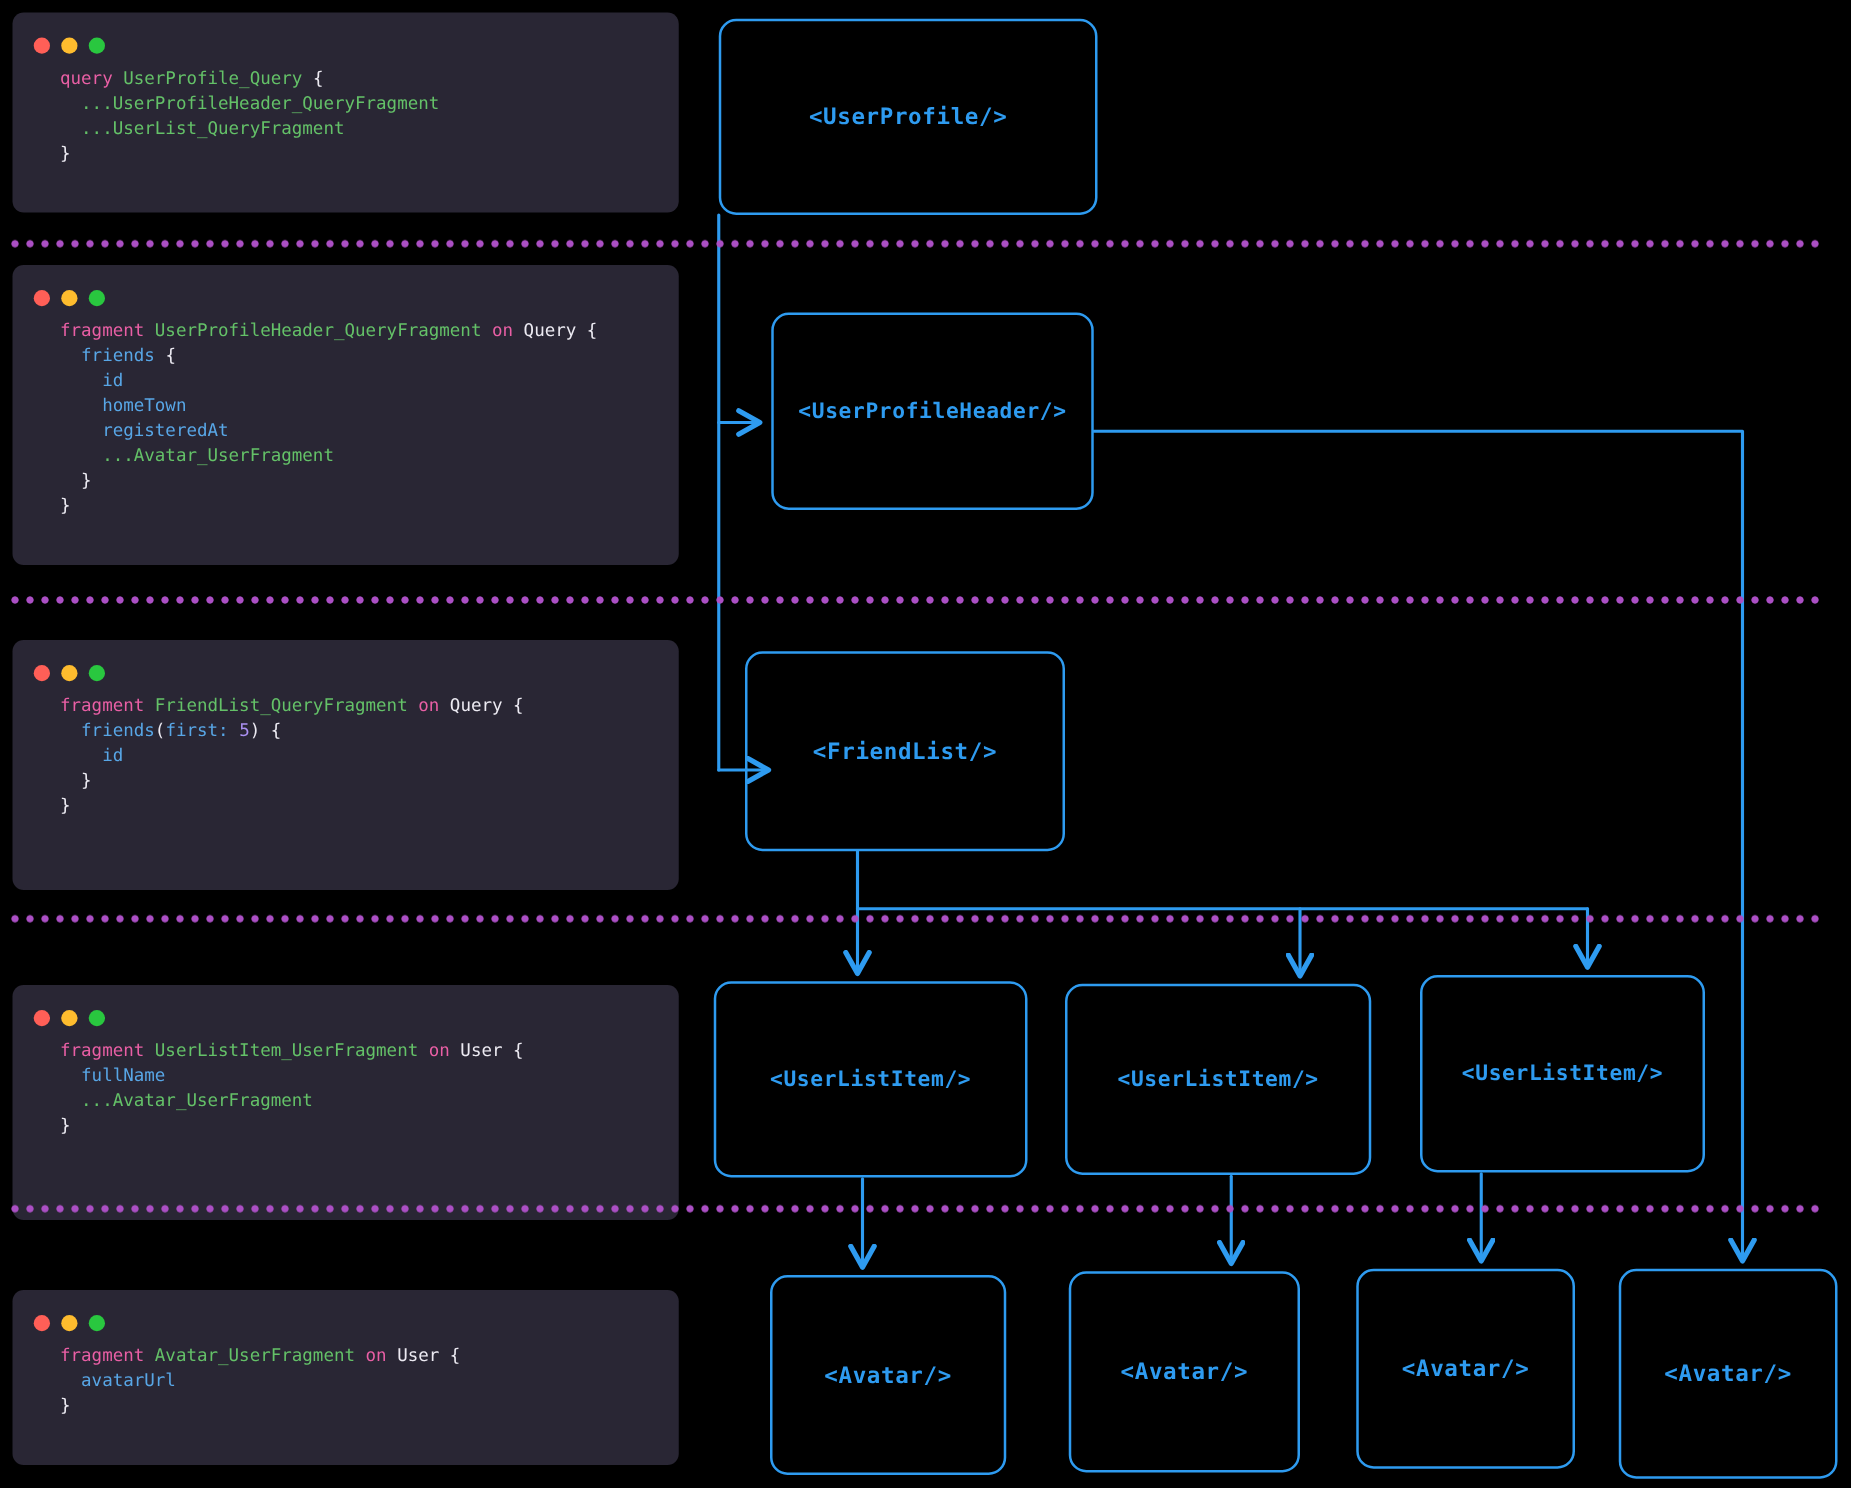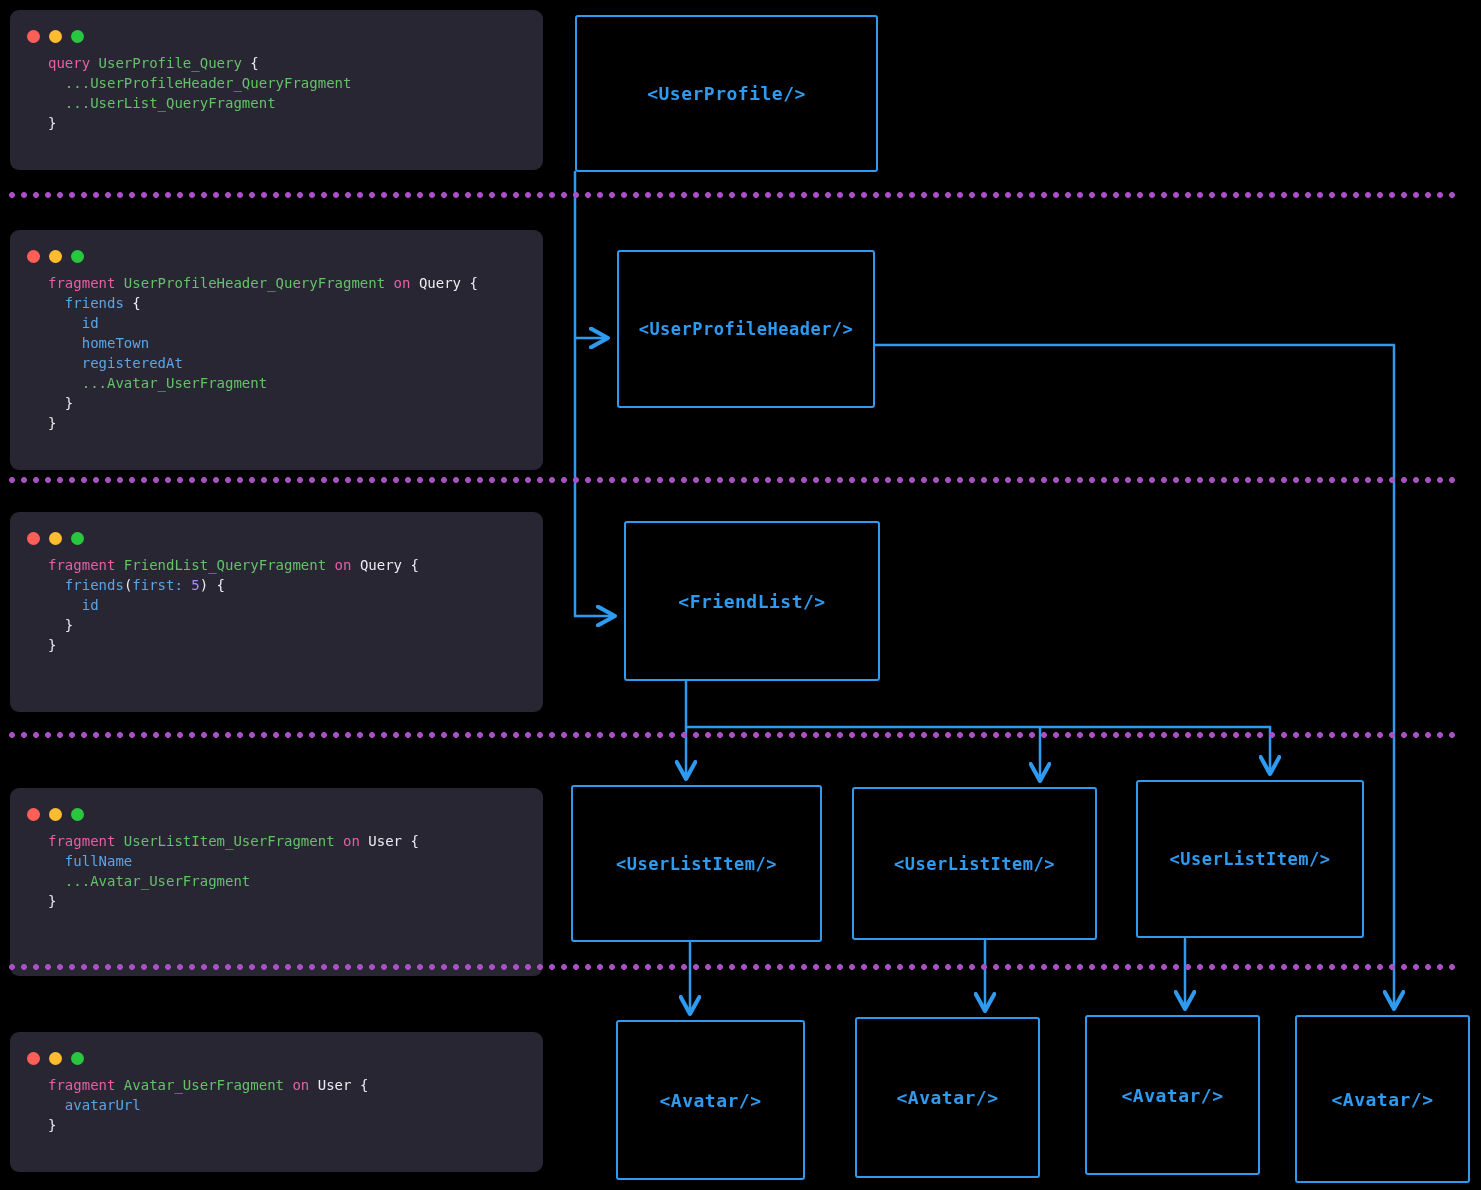--- a/index.html
+++ b/index.html
@@ -29,21 +29,21 @@
   .tok-nm{color:var(--nm);}
   .tok-fd{color:var(--fd);}
   .tok-pl{color:var(--pl);}
   .tok-nu{color:var(--nu);}
   .sep{
     position:absolute;left:8px;width:1452px;height:8px;
     background-image:radial-gradient(circle at 4px 4px, var(--sep) 2.6px, transparent 3.2px);
     background-size:12px 8px;background-repeat:repeat-x;
   }
   .cbox{
-    position:absolute;border:2.5px solid var(--box);border-radius:3px;
+    position:absolute;border:2.5px solid var(--box);border-radius:14px;
     display:flex;align-items:center;justify-content:center;background:transparent;
   }
   .clabel{
     color:var(--box);font-weight:bold;font-size:18px;letter-spacing:0.5px;white-space:nowrap;
   }
 </style>
 </head>
 <body>
 
 <div class="canvas">
@@ -76,21 +76,21 @@
       <span class="light green"></span>
     </div>
     <div class="code">
         <div class="code-line"><span class="tok-kw">query </span><span class="tok-nm">UserProfile_Query</span><span class="tok-pl"> {</span></div>
         <div class="code-line"><span class="tok-pl">  </span><span class="tok-nm">...UserProfileHeader_QueryFragment</span></div>
         <div class="code-line"><span class="tok-pl">  </span><span class="tok-nm">...UserList_QueryFragment</span></div>
         <div class="code-line"><span class="tok-pl">}</span></div>
       </div>
   </section>
 
-  <section class="panel" style="top:230px;height:240px">
+  <section class="panel" style="top:212px;height:240px">
     <div class="lights">
       <span class="light red"></span>
       <span class="light yellow"></span>
       <span class="light green"></span>
     </div>
     <div class="code">
         <div class="code-line"><span class="tok-kw">fragment </span><span class="tok-nm">UserProfileHeader_QueryFragment</span><span class="tok-kw"> on </span><span class="tok-pl">Query {</span></div>
         <div class="code-line"><span class="tok-pl">  </span><span class="tok-fd">friends</span><span class="tok-pl"> {</span></div>
         <div class="code-line"><span class="tok-pl">    </span><span class="tok-fd">id</span></div>
         <div class="code-line"><span class="tok-pl">    </span><span class="tok-fd">homeTown</span></div>
@@ -147,21 +147,21 @@
   <div class="sep" style="top:476px"></div>
   <div class="sep" style="top:731px"></div>
   <div class="sep" style="top:963px"></div>
 
   <div class="cbox" style="left:575px;top:15px;width:303px;height:157px">
     <span class="clabel">&lt;UserProfile/&gt;</span>
   </div>
   <div class="cbox" style="left:617px;top:250px;width:258px;height:158px">
     <span class="clabel" style="font-size:17px">&lt;UserProfileHeader/&gt;</span>
   </div>
-  <div class="cbox" style="left:624px;top:521px;width:256px;height:160px">
+  <div class="cbox" style="left:596px;top:521px;width:256px;height:160px">
     <span class="clabel">&lt;FriendList/&gt;</span>
   </div>
   <div class="cbox" style="left:571px;top:785px;width:251px;height:157px">
     <span class="clabel" style="font-size:17px">&lt;UserListItem/&gt;</span>
   </div>
   <div class="cbox" style="left:852px;top:787px;width:245px;height:153px">
     <span class="clabel" style="font-size:17px">&lt;UserListItem/&gt;</span>
   </div>
   <div class="cbox" style="left:1136px;top:780px;width:228px;height:158px">
     <span class="clabel" style="font-size:17px">&lt;UserListItem/&gt;</span>

